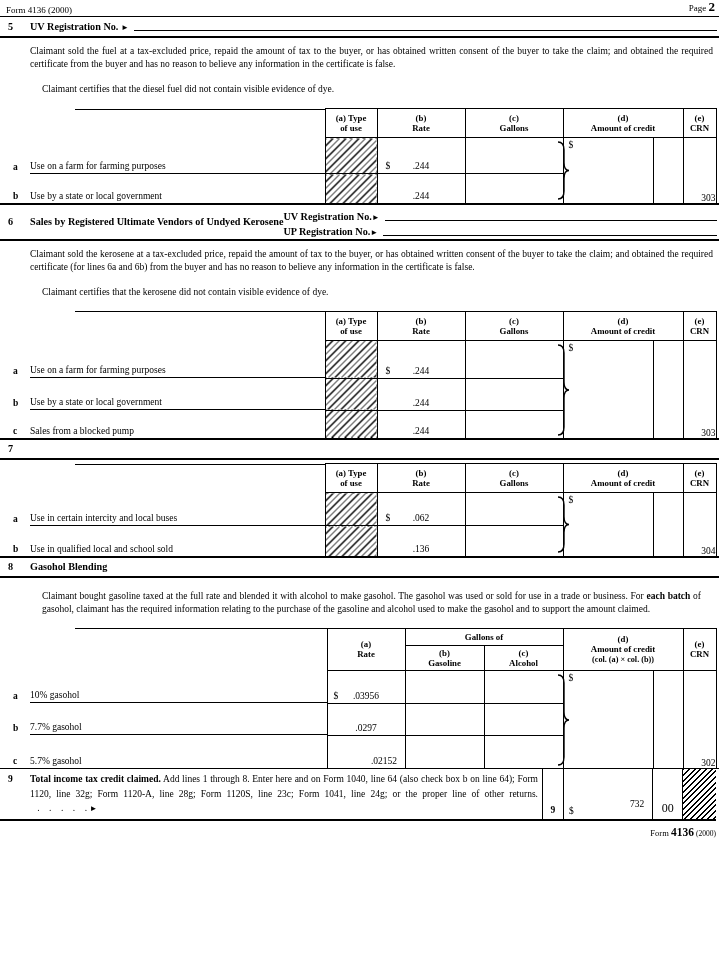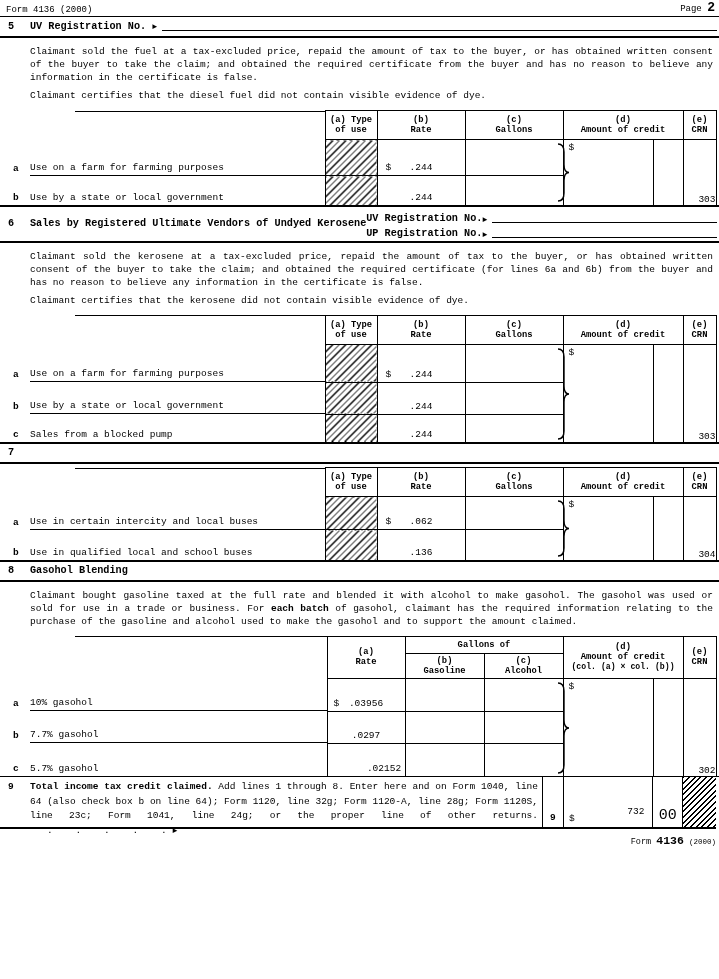--- a/index.html
+++ b/index.html
@@ -1,18 +1,18 @@
 <!DOCTYPE html>
 <html><head>
 <meta charset="utf-8">
 <style>
   html,body{margin:0;padding:0;background:#fff;}
   .page{
     width:719px;height:979px;background:#fff;position:relative;
-    font-family:Liberation Mono, monospace;color:#000;overflow:hidden;
+    font-family:Liberation Serif, serif;color:#000;overflow:hidden;
   }
   b{font-weight:bold;}
   
   .tophead{display:flex;justify-content:space-between;align-items:flex-end;
     padding:2px 4px 1px 6px;font-size:9px;border-bottom:1px solid #000;height:13px;}
   .pgnum{font-size:13px;font-weight:bold;}
   
   .sechead{display:flex;align-items:flex-end;border-bottom:2.5px solid #000;
     font-weight:bold;font-size:10.2px;padding:3px 0 4px 0;}
   .secnum{width:22px;padding-left:8px;flex:0 0 auto;}
@@ -20,21 +20,21 @@
   .reg{margin-left:auto;white-space:nowrap;}
   .arr{font-size:8px;}
   .writeline{flex:1;border-bottom:1.2px solid #000;margin:0 2px 1px 5px;min-width:40px;height:10px;}
   .sechead6{display:flex;border-bottom:2.5px solid #000;align-items:center;}
   .s6left{flex:0 0 auto;display:flex;align-items:center;font-weight:bold;font-size:10.2px;}
   .s6right{flex:1;display:flex;flex-direction:column;padding:2px 0;}
   .regrow{display:flex;align-items:flex-end;font-weight:bold;font-size:10.2px;height:15px;}
   
   .paras{margin:7px 6px 0 30px;font-size:9.5px;line-height:13px;text-align:justify;}
   .paras p{margin:0 0 5px 0;}
-  .paras p.tight{margin:0;}
+  .paras p.tight{margin:12px;}
   .excline{display:flex;align-items:center;margin:0;}
   .exctext{flex:1;}
   .cb{width:11px;height:11px;border:1.6px solid #000;background:#fff;flex:0 0 auto;
     margin-left:8px;margin-right:2px;display:inline-block;}
   
   .tblwrap{border-bottom:2.5px solid #000;}
   .tblwrap.thin{border-bottom:1.6px solid #000;}
   table{border-collapse:collapse;table-layout:fixed;width:716px;margin-top:8px;}
   td{padding:0;}
   .hc{border:1.3px solid #000;font-weight:bold;font-size:8.8px;line-height:10px;
@@ -66,21 +66,21 @@
   .l9desc{width:511px;position:relative;padding:3px 4px 2px 30px;font-size:9.5px;line-height:14.5px;
     border-right:1.3px solid #000;text-align:justify;}
   .l9num{position:absolute;left:8px;top:3px;font-weight:bold;}
   .dots{white-space:pre;}
   .l9box{width:20px;border-right:1.3px solid #000;display:flex;align-items:flex-end;
     justify-content:center;font-weight:bold;font-size:9.5px;padding-bottom:4px;}
   .l9amt{width:89px;border-right:1px solid #000;position:relative;font-size:9.5px;}
   .l9ds{position:absolute;left:5px;bottom:3px;}
   .l9val{position:absolute;right:8px;bottom:10px;}
   .l9cents{width:29px;border-right:1.3px solid #000;display:flex;align-items:flex-end;
-    justify-content:center;font-size:15px;padding-bottom:3px;}
+    justify-content:center;font-size:12px;padding-bottom:3px;}
   .l9hatch{width:33px;background:repeating-linear-gradient(135deg,#000 0,#000 1.3px,#fff 1.3px,#fff 4px);}
   
   .footer{text-align:right;margin:5px 3px 0 0;font-size:8.5px;}
   .footnum{font-size:11.5px;font-weight:bold;}
   .footyear{font-size:7.5px;}
 </style>
 </head>
 <body>
 
 <div class="page">
@@ -311,21 +311,21 @@
                 </svg>
               </span>
             </td>
       <td class="cents" rowspan="2"></td>
       <td class="crnc" rowspan="2">304</td>
     </tr>
     <tr class="drow last" style="height:30px">
       <td class="lbl">
               <div class="lblin">
                 <span class="ltr">b</span>
-                <span class="lab">Use in qualified local and school buses</span>
+                <span class="lab">Use in qualified local and school sold</span>
               </div>
             </td>
       <td class="type"></td>
       <td class="rate">
               <span class="rv">.136</span>
             </td>
       <td class="gal"></td>
     </tr>
   </tbody>
       </table>

